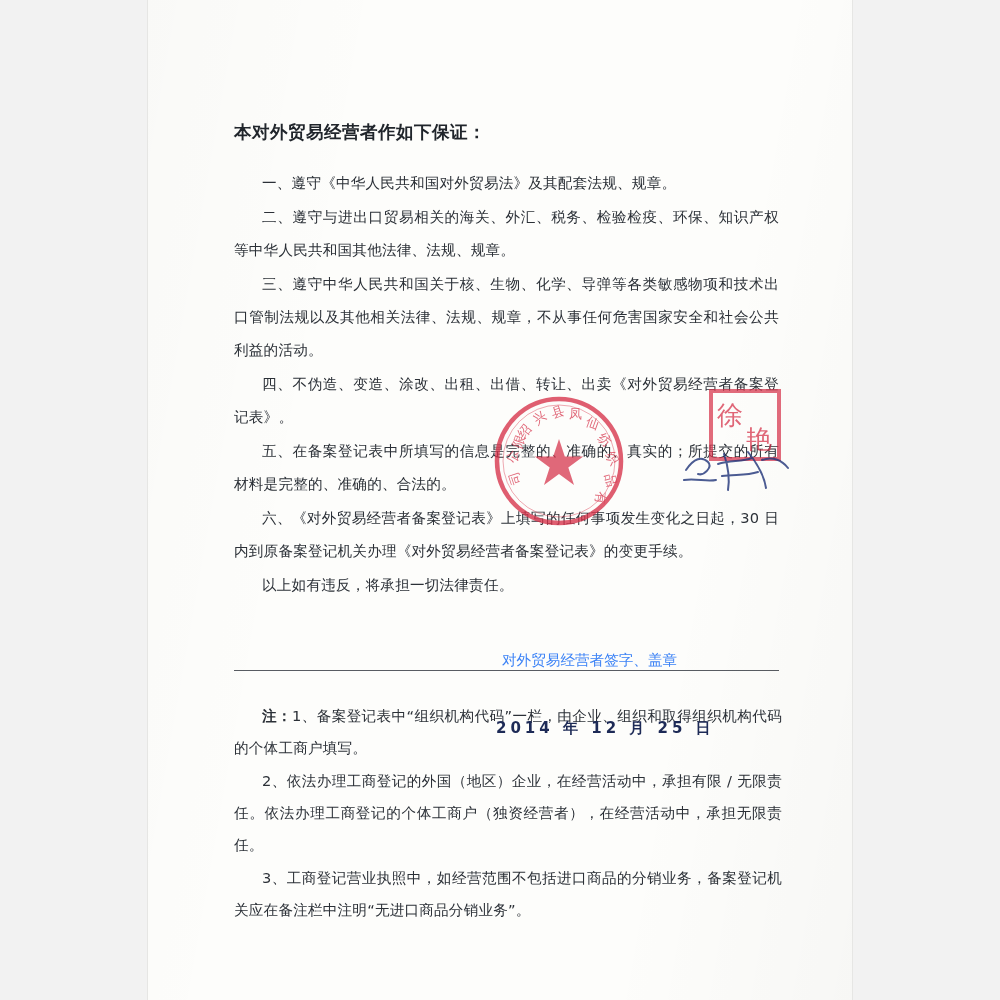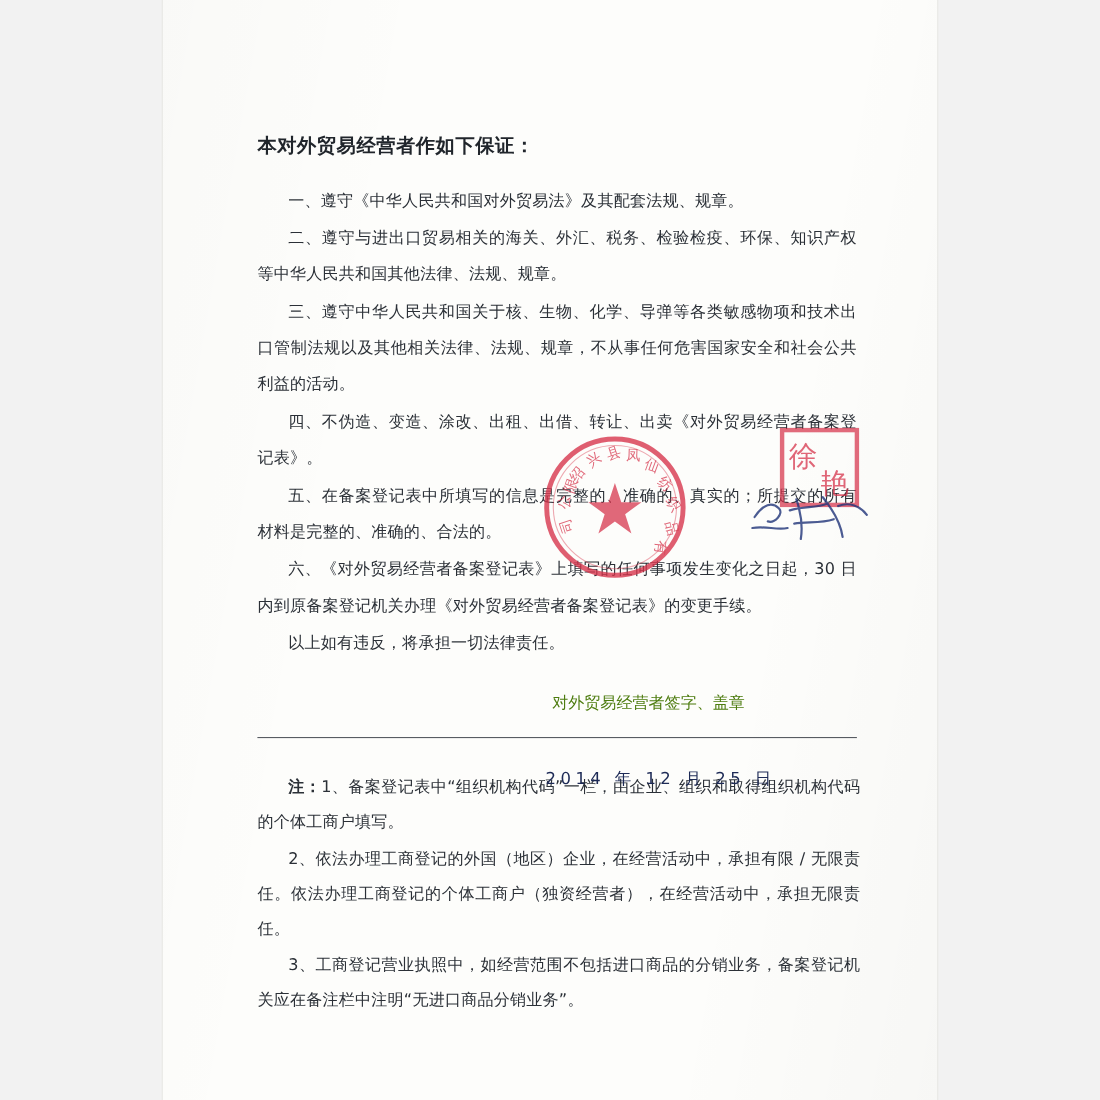--- a/index.html
+++ b/index.html
@@ -51,39 +51,40 @@
     font-size: 14.6px;
     line-height: 33px;
     text-indent: 28px;
     color: #2c3views;
     color: #2b3037;
     letter-spacing: 0.2px;
     margin: 0 0 1px 0;
     text-align: justify;
   }
   .sig-line {
-    margin-top: 24px;
+    margin-top: 44px;
     font-size: 14.6px;
     line-height: 30px;
     text-indent: 0;
     padding-left: 268px;
-    color: #4d7c0f;
+    color: #3b82f6;
     position: relative;
     z-index: 3;
   }
   .date-line {
     margin-top: 44px;
     font-size: 15px;
     text-indent: 0;
     padding-left: 262px;
     color: #1d2a56;
     letter-spacing: 4px;
     position: relative;
     z-index: 3;
     font-family: "DejaVu Sans", sans-serif;
+    font-weight: bold;
   }
   .divider {
     position: absolute;
     left: 86px;
     top: 670px;
     width: 545px;
     height: 1px;
     background: #3b3f46;
     opacity: 0.85;
   }

